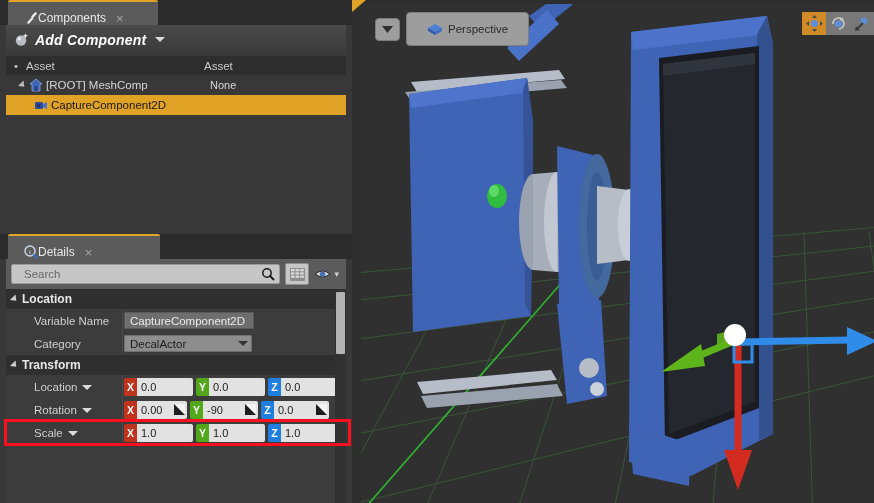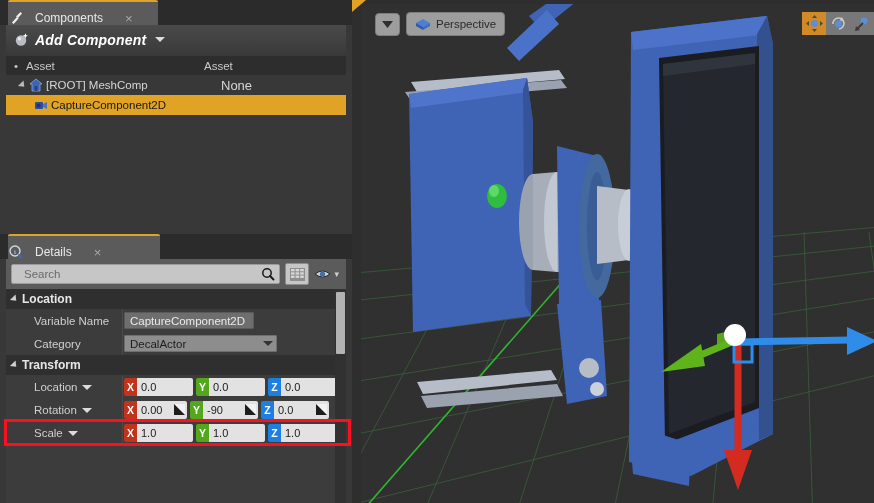--- a/index.html
+++ b/index.html
@@ -12,21 +12,21 @@
   #root{ position:relative; width:874px; height:503px; background:#262626; }
 
   
   .left-col{ position:absolute; left:0; top:0; width:352px; height:503px; background:#383838; }
 
   
   .tabstrip{ position:absolute; left:0; width:352px; height:25px; background:#2b2b2b; }
   .tab{
     position:absolute; left:8px; top:0; height:34px;
     background:#5b5b5b; border-top:2px solid #e0a326;
-    display:flex; align-items:center; gap:12px; padding:0 6px 0 1px;
+    display:flex; align-items:center; gap:0; padding:0 6px 0 16px;
     border-radius:2px 2px 0 0;
   }
   .tab .tab-label{ font-size:12px; color:#e8e8e8; white-space:nowrap; }
   .tab .tab-close{ color:#a8a8a8; font-size:13px; margin-left:10px; line-height:1; }
   .tab-ico{ width:14px; height:14px; display:block; }
 
   
   .panel-comp{ position:absolute; left:6px; top:25px; width:340px; height:204px; background:#383838; }
   .addcomp{
     position:absolute; left:0; top:0; width:340px; height:29px;
@@ -41,21 +41,21 @@
     background:#2d2d2d; display:flex; align-items:center; font-size:11.5px; color:#c9c9c9;
   }
   .th-dot{ width:20px; text-align:center; }
   .th-class{ width:178px; }
   .th-asset{ flex:1; }
 
   .tree-body{ position:absolute; left:0; top:50px; width:340px; height:154px; background:#383838; }
   .trow{ height:20px; display:flex; align-items:center; font-size:11.5px; color:#d6d6d6; position:relative;}
   .trow.sel{ background:#e0a326; color:#171717; }
   .tw-arrow{ width:0;height:0;border-top:4px solid transparent;border-bottom:4px solid transparent;border-left:5px solid #b9b9b9; transform:rotate(45deg); margin-right:4px;}
-  .tcol-asset{ position:absolute; left:215px; font-size:13px; color:#d6d6d6; }
+  .tcol-asset{ position:absolute; left:204px; font-size:11px; color:#d6d6d6; }
 
   
   .panel-det{ position:absolute; left:6px; top:259px; width:340px; height:244px; background:#383838; }
   .searchbar{ position:absolute; left:0; top:0; width:340px; height:30px; background:#5b5b5b; display:flex; align-items:center; padding:0 5px; gap:5px;}
   .search-input{
     flex:1; height:20px; background:#c6c6c6; border:1px solid #9b9b9b; border-radius:2px;
     display:flex; align-items:center; justify-content:space-between; padding:0 4px 0 12px;
   }
   .search-input span{ font-size:11.5px; color:#6a6a6a; }
   .btn-sq{ width:24px;height:22px;background:#c6c6c6;border:1px solid #8d8d8d;border-radius:2px; display:flex;align-items:center;justify-content:center;}
@@ -97,22 +97,22 @@
 
   
   .redbox{ position:absolute; border:3px solid #fc1020; pointer-events:none; }
 
   
   .viewport-panel{ position:absolute; left:352px; top:0; width:522px; height:503px; background:#2e2e2e; }
   .vp-accent{ position:absolute; left:0; top:0; width:14px; height:12px; background:#e0a326;
               clip-path:polygon(0 0,100% 0,0 100%); }
   .vp-canvas{ position:absolute; left:9px; top:4px; width:513px; height:499px; background:#303030; overflow:hidden; }
   .vp-toolbar{ position:absolute; left:14px; top:8px; display:flex; align-items:center; gap:6px; z-index:5;}
-  .tb-btn{ height:24px; background:#9d9d9d; border:1px solid #7d7d7d; border-radius:4px;
-           display:flex; align-items:center; gap:5px; padding:0 8px; }
+  .tb-btn{ height:34px; background:#9d9d9d; border:1px solid #7d7d7d; border-radius:4px;
+           display:flex; align-items:center; gap:5px; padding:0 20px; }
   .tb-btn .tl{ font-size:11.5px; color:#2a2a2a; }
   .tb-round{ width:25px; height:23px; justify-content:center; padding:0; }
   .gizmo-group{ position:absolute; right:0px; top:8px; display:flex; z-index:5; }
   .gz{ width:24px; height:23px; display:flex; align-items:center; justify-content:center; background:#787878; }
   .gz.active{ background:#d08b27; }
 
   .grid-svg{ position:absolute; left:0; top:0; }
   .cam-svg{ position:absolute; left:0; top:0; }
 </style>
 </head>
@@ -232,21 +232,21 @@
             <div class="sep"></div>
             <div class="plabel">Variable Name</div>
             <div class="pfield">
               <div class="txtbox" style="width: 130px;">CaptureComponent2D</div>
             </div>
           </div>
           <div class="prow">
             <div class="sep"></div>
             <div class="plabel">Category</div>
             <div class="pfield">
-              <div class="combo" style="width: 153px;">
+              <div class="combo" style="width: 128px;">
                 <span>DecalActor</span>
                 <span class="caret-sm"></span>
               </div>
             </div>
           </div>
           <div class="cat-head">
             <span class="tri-dn"></span>
             <span class="cl">Transform</span>
           </div>
           <div class="prow">

